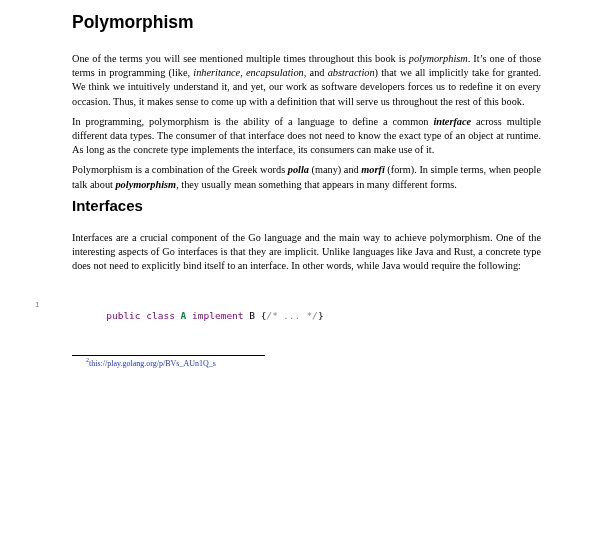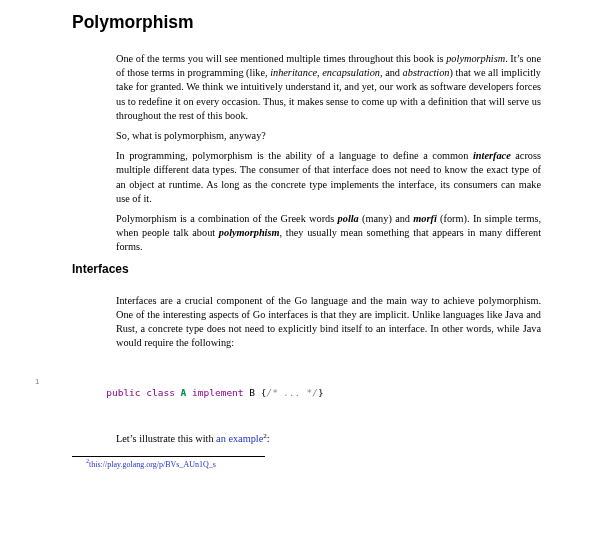--- a/index.html
+++ b/index.html
@@ -19,30 +19,29 @@
     padding:12px 71px 0 72px; 
   }
   h1.chapter {
     font-family:"Liberation Sans", sans-serif;
     font-size:17.5px; font-weight:bold;
     line-height:20px;
     margin-bottom:20px;
   }
   h2.section {
     font-family:"Liberation Sans", sans-serif;
-    font-size:12px; font-weight:bold;
+    font-size:15px; font-weight:bold;
     line-height:16px;
     margin-top:1px; margin-bottom:17px;
   }
   p.body-par {
     font-size:10.3px;
     line-height:14.2px;
     text-align:justify;
     margin-bottom:6px;
-    margin-left:44px;
   }
   .i  { font-style:italic; }
   .bi { font-style:italic; font-weight:bold; }
   a.link { color:var(--link); text-decoration:none; cursor:pointer; }
   sup.sup { font-size:7px; line-height:0; vertical-align:super; }
   .code-block {
     position:relative;
     margin-top:22px; margin-bottom:17px;
     font-family:"Liberation Mono", monospace;
     font-size:9.5px; line-height:14px;
@@ -73,35 +72,33 @@
 </head>
 <body>
 
 <div class="page">
   <div class="content">
 
     <h1 class="chapter">Polymorphism</h1>
 
     <p class="body-par"><span>One of the terms you will see mentioned multiple times throughout this book is </span><span class="i">polymorphism</span><span>. It’s one of those terms in programming (like, </span><span class="i">inheritance</span><span>, </span><span class="i">encapsulation</span><span>, and </span><span class="i">abstraction</span><span>) that we all implicitly take for granted. We think we intuitively understand it, and yet, our work as software developers forces us to redefine it on every occasion. Thus, it makes sense to come up with a definition that will serve us throughout the rest of this book.</span></p>
 
-    <p class="body-par"><span>So, what is polymorphism, anyway?</span></p>
 
     <p class="body-par"><span>In programming, polymorphism is the ability of a language to define a common </span><span class="bi">interface</span><span> across multiple different data types. The consumer of that interface does not need to know the exact type of an object at runtime. As long as the concrete type implements the interface, its consumers can make use of it.</span></p>
 
     <p class="body-par"><span>Polymorphism is a combination of the Greek words </span><span class="bi">polla</span><span> (many) and </span><span class="bi">morfi</span><span> (form). In simple terms, when people talk about </span><span class="bi">polymorphism</span><span>, they usually mean something that appears in many different forms.</span></p>
 
     <h2 class="section">Interfaces</h2>
 
     <p class="body-par"><span>Interfaces are a crucial component of the Go language and the main way to achieve polymorphism. One of the interesting aspects of Go interfaces is that they are implicit. Unlike languages like Java and Rust, a concrete type does not need to explicitly bind itself to an interface. In other words, while Java would require the following:</span></p>
 
     <div class="code-block">
       <span class="lineno">1</span><code class="code-line"><span class="kw">public class</span><span> </span><span class="cn">A</span><span> </span><span class="kw">implement</span><span> B {</span><span class="cm">/* ... */</span><span>}</span></code>
     </div>
 
 
-    <p class="body-par"><span>Let’s illustrate this with </span><a class="link" href="#">an example</a><sup class="sup">2</sup><span>:</span></p>
 
     <div class="footnote-rule"></div>
 
     <div class="footnote"><sup>2</sup><a href="#">this://play.golang.org/p/BVs_AUn1Q_s</a></div>
 
   </div>
 </div>
 
 </body></html>

